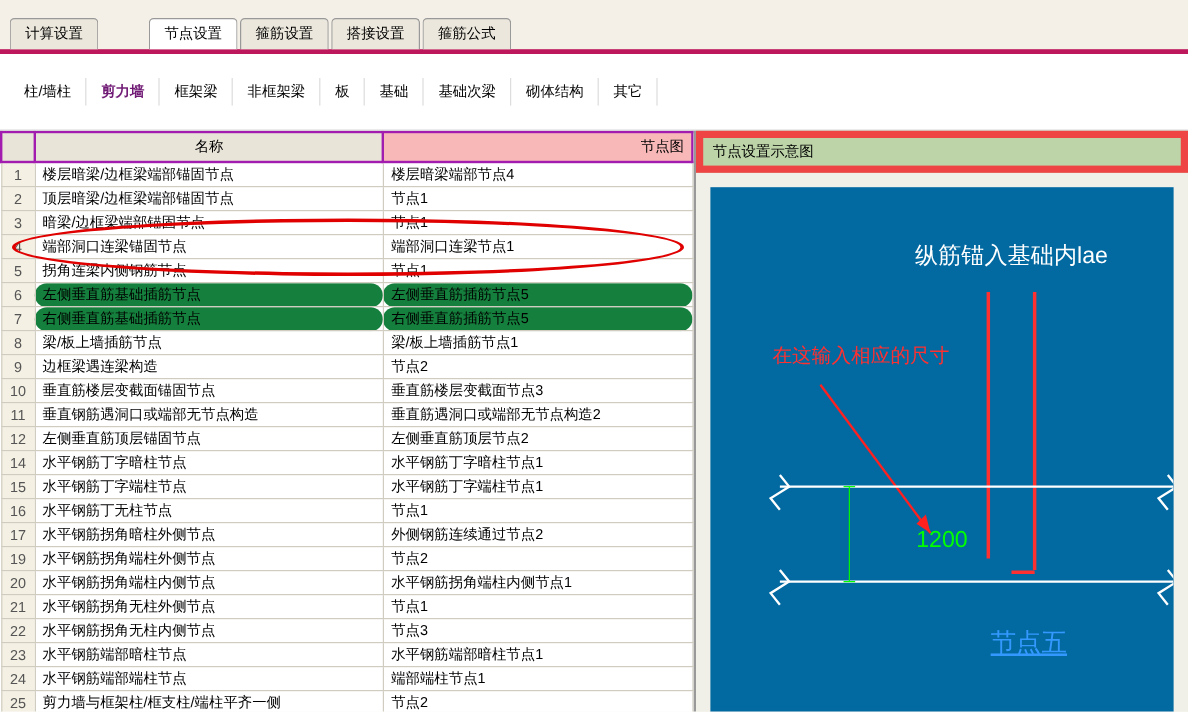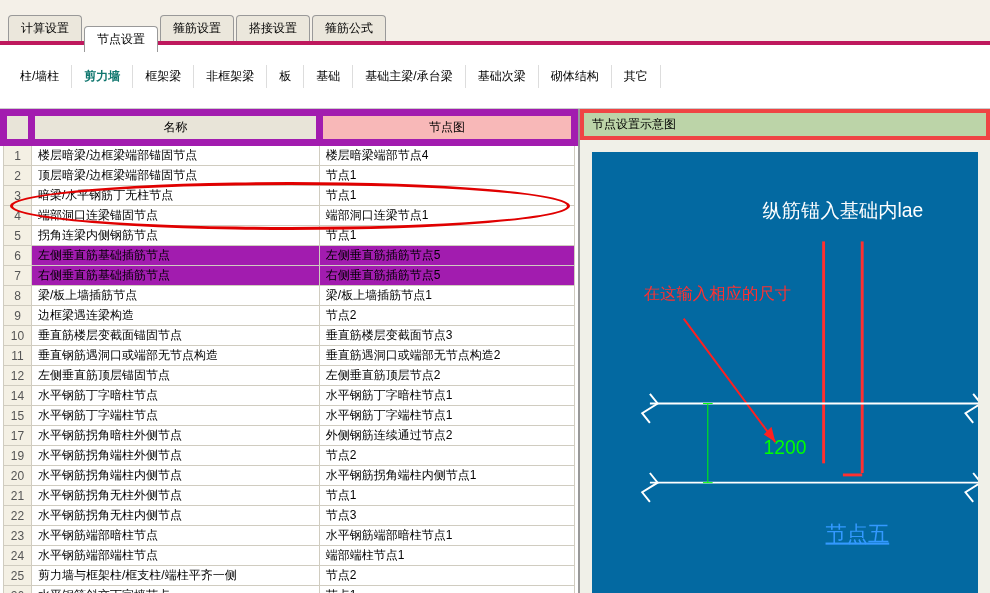--- a/index.html
+++ b/index.html
@@ -1,36 +1,36 @@
 <!DOCTYPE html>
 <html><head>
 <meta charset="utf-8">
 <style>
 * { box-sizing: border-box; margin: 0; padding: 0; }
 body { font-family: "Microsoft YaHei", SimSun, sans-serif; font-size: 12px; background: #f0f0e8; width: 990px; height: 593px; overflow: hidden; position: relative; }
 
 .top-tabs { display: flex; background: #f4f0e8; border-bottom: 4px solid #be185d; padding: 15px 8px 0 8px; }
 .top-tab { padding: 4px 12px; border: 1px solid #999; border-bottom: none; background: #ebe7dc; margin-right: 2px; cursor: pointer; border-radius: 4px 4px 0 0; }
-.top-tab.active { background: #fff; position: relative; top: 11px; }
+.top-tab.active { background: #fff; position: relative; top: 0; margin-left: 40px; }
 
 .sub-tabs { display: flex; background: #fff; padding: 20px 8px; border-bottom: 1px solid #ccc; }
 .sub-tab { padding: 3px 12px; cursor: pointer; border-right: 1px solid #ddd; }
-.sub-tab.active { color: #0f766e; font-weight: bold; }
+.sub-tab.active { color: #701a75; font-weight: bold; }
 
 .main { display: flex; height: calc(100% - 56px); }
 .left-panel { width: 580px; border-right: 2px solid #999; background: #fff; overflow-y: auto; }
 .right-panel { flex: 1; background: #f0f0e8; display: flex; flex-direction: column; }
 
 .grid { width: 100%; border-collapse: collapse; }
-.grid th { background: #e8e4d8; border: 7px solid #a21caf; padding: 3px 6px; font-weight: normal; text-align: center; }
+.grid th { background: #e8e4d8; border: 2px solid #a21caf; padding: 3px 6px; font-weight: normal; text-align: center; }
 .grid td { border: 1px solid #d0ccc0; padding: 1px 6px; background: #fff; white-space: nowrap; }
 .grid td.rownum { text-align: center; background: #f4f0e4; color: #555; width: 28px; }
-.grid tr.hl td.name, .grid tr.hl td.val { background: #a21caf; }
-
-.preview-title { background: #bcd4a8; padding: 3px 8px; border: 4px solid #ef4444; }
+.grid tr.hl td.name, .grid tr.hl td.val { background: #15803d; border-radius: 10px; }
+
+.preview-title { background: #bcd4a8; padding: 3px 8px; border: 6px solid #ef4444; }
 .preview { background: #0369a1; flex: 1; margin: 12px; position: relative; overflow: hidden; }
 .hint { padding: 8px; font-size: 12px; color: #333; }
 
 svg.diagram { width: 100%; height: 100%; }
 
 .annot-ellipse { position: absolute; border: 3px solid #e00000; border-radius: 50%; pointer-events: none; z-index: 100; }
 </style>
 </head>
 <body>
 
@@ -41,50 +41,49 @@
     <div class="top-tab">搭接设置</div>
     <div class="top-tab">箍筋公式</div>
   </div>
 <div class="sub-tabs" id="sub-tabs">
     <div class="sub-tab">柱/墙柱</div>
     <div class="sub-tab active">剪力墙</div>
     <div class="sub-tab">框架梁</div>
     <div class="sub-tab">非框架梁</div>
     <div class="sub-tab">板</div>
     <div class="sub-tab">基础</div>
-    <div class="sub-tab">基础主梁/承台梁</div>
     <div class="sub-tab">基础次梁</div>
     <div class="sub-tab">砌体结构</div>
     <div class="sub-tab">其它</div>
   </div>
 
 <div class="main">
   <div class="left-panel">
     <table class="grid">
       <thead>
         <tr>
           <th></th>
           <th>名称</th>
-          <th style="background:#f8b8b8;">节点图</th>
+          <th style="background:#f8b8b8;text-align:right;">节点图</th>
         </tr>
       </thead>
       <tbody id="tbody">
           <tr>
             <td class="rownum">1</td>
             <td class="name">楼层暗梁/边框梁端部锚固节点</td>
             <td class="val">楼层暗梁端部节点4</td>
           </tr>
           <tr>
             <td class="rownum">2</td>
             <td class="name">顶层暗梁/边框梁端部锚固节点</td>
             <td class="val">节点1</td>
           </tr>
           <tr>
             <td class="rownum">3</td>
-            <td class="name">暗梁/水平钢筋丁无柱节点</td>
+            <td class="name">暗梁/边框梁端部锚固节点</td>
             <td class="val">节点1</td>
           </tr>
           <tr>
             <td class="rownum">4</td>
             <td class="name">端部洞口连梁锚固节点</td>
             <td class="val">端部洞口连梁节点1</td>
           </tr>
           <tr>
             <td class="rownum">5</td>
             <td class="name">拐角连梁内侧钢筋节点</td>
@@ -129,20 +128,25 @@
             <td class="rownum">14</td>
             <td class="name">水平钢筋丁字暗柱节点</td>
             <td class="val">水平钢筋丁字暗柱节点1</td>
           </tr>
           <tr>
             <td class="rownum">15</td>
             <td class="name">水平钢筋丁字端柱节点</td>
             <td class="val">水平钢筋丁字端柱节点1</td>
           </tr>
           <tr>
+            <td class="rownum">16</td>
+            <td class="name">水平钢筋丁无柱节点</td>
+            <td class="val">节点1</td>
+          </tr>
+          <tr>
             <td class="rownum">17</td>
             <td class="name">水平钢筋拐角暗柱外侧节点</td>
             <td class="val">外侧钢筋连续通过节点2</td>
           </tr>
           <tr>
             <td class="rownum">19</td>
             <td class="name">水平钢筋拐角端柱外侧节点</td>
             <td class="val">节点2</td>
           </tr>
           <tr>

